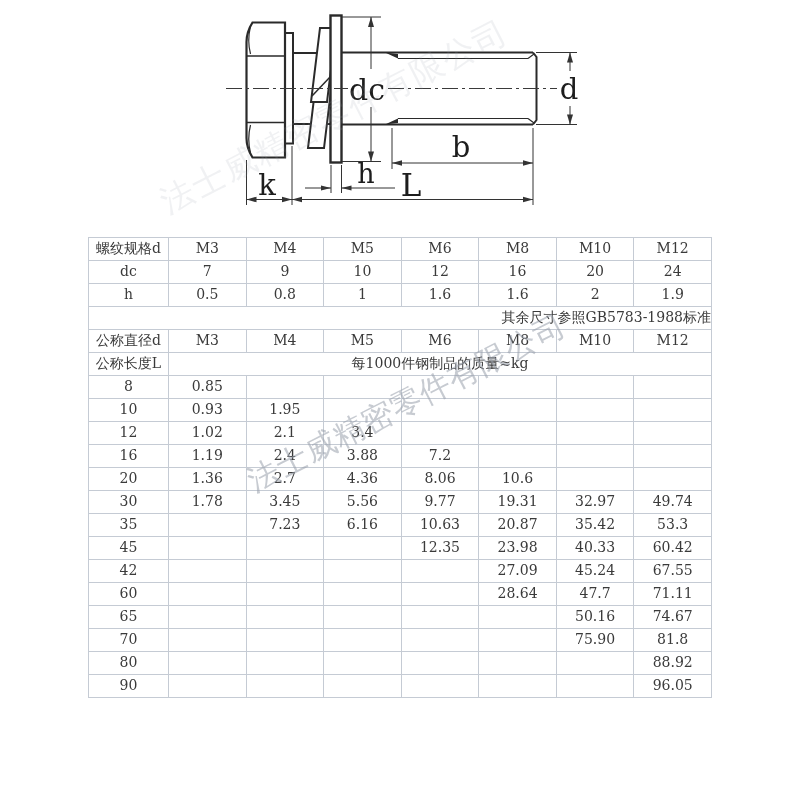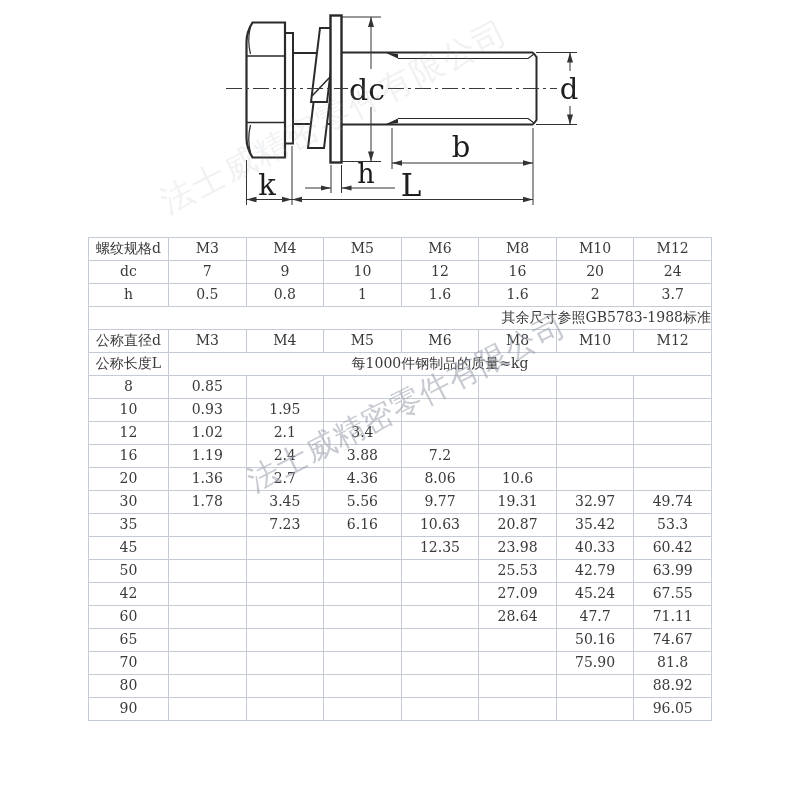--- a/index.html
+++ b/index.html
@@ -142,21 +142,21 @@
           <td>24</td>
         </tr>
         <tr>
           <td>h</td>
           <td>0.5</td>
           <td>0.8</td>
           <td>1</td>
           <td>1.6</td>
           <td>1.6</td>
           <td>2</td>
-          <td>3.7</td>
+          <td>1.9</td>
         </tr>
         <tr>
           <td colspan="8" class="note">其余尺寸参照GB5783-1988标准</td>
         </tr>
         <tr>
           <td>公称直径d</td>
           <td>M3</td>
           <td>M4</td>
           <td>M5</td>
           <td>M6</td>
@@ -242,30 +242,20 @@
           <td>45</td>
           <td></td>
           <td></td>
           <td></td>
           <td>12.35</td>
           <td>23.98</td>
           <td>40.33</td>
           <td>60.42</td>
         </tr>
         <tr>
-          <td>50</td>
-          <td></td>
-          <td></td>
-          <td></td>
-          <td></td>
-          <td>25.53</td>
-          <td>42.79</td>
-          <td>63.99</td>
-        </tr>
-        <tr>
           <td>42</td>
           <td></td>
           <td></td>
           <td></td>
           <td></td>
           <td>27.09</td>
           <td>45.24</td>
           <td>67.55</td>
         </tr>
         <tr>

